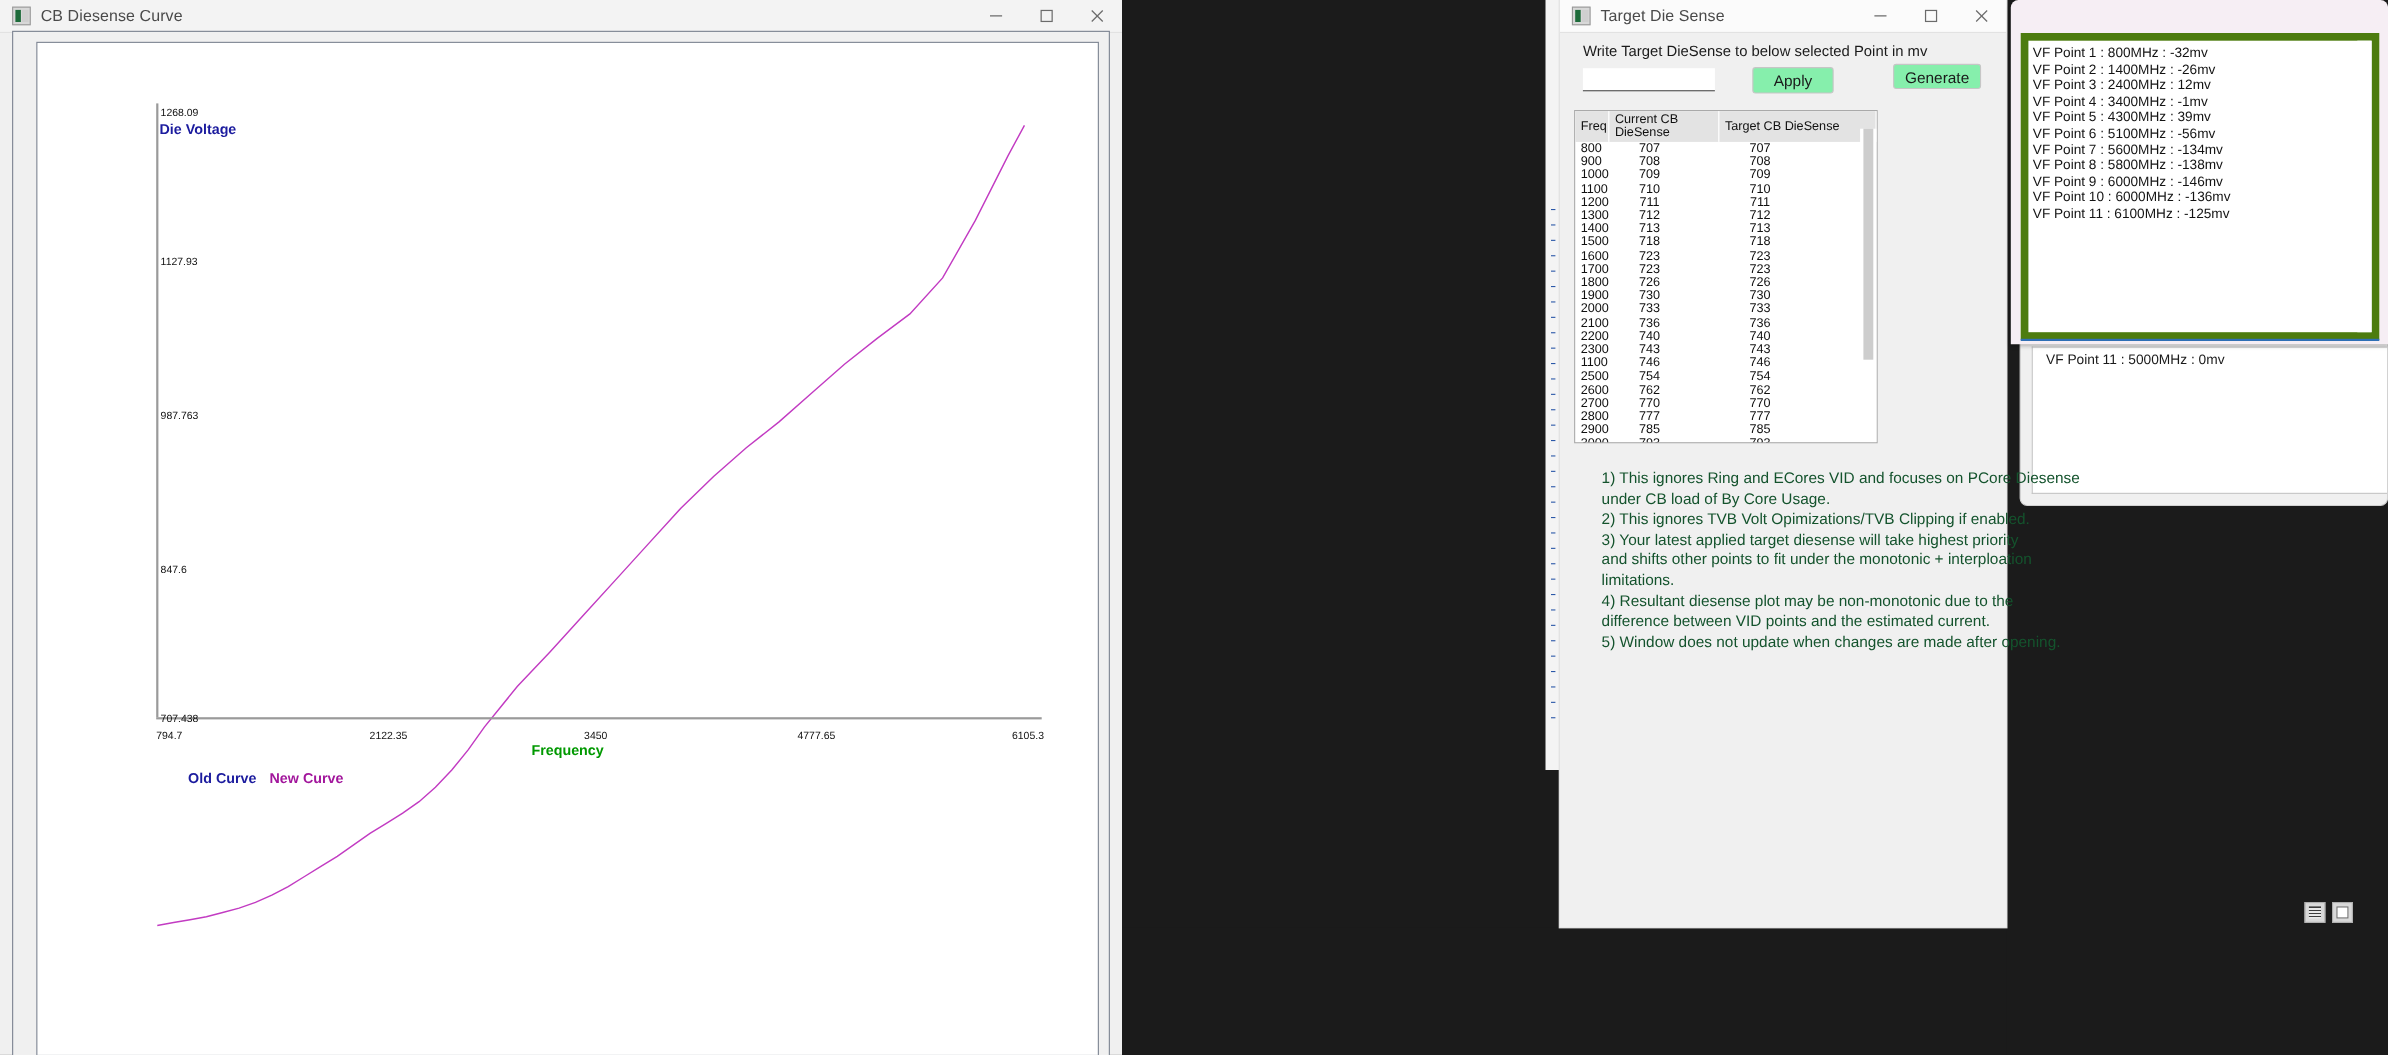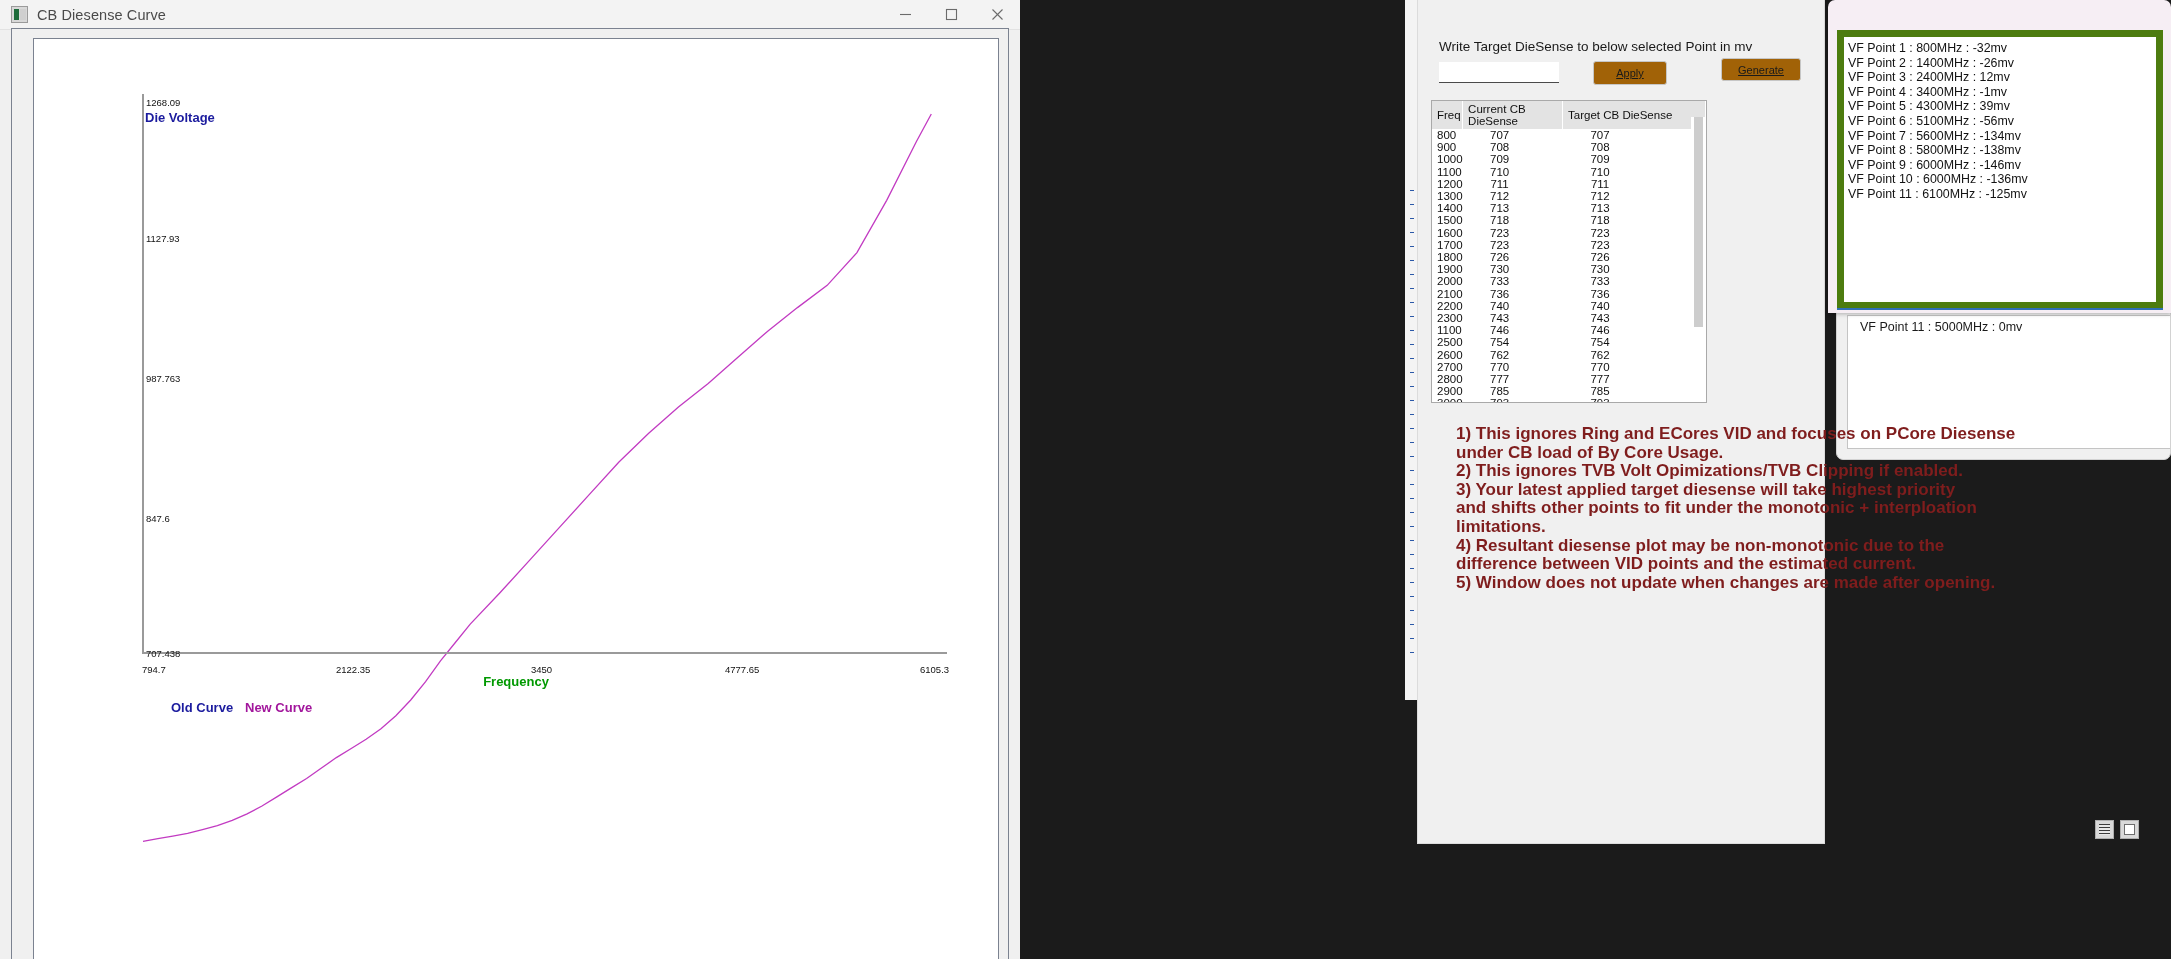--- a/index.html
+++ b/index.html
@@ -98,24 +98,24 @@
     white-space:nowrap;
   }
   .ds-input {
     position:absolute; left:21px; top:32px; width:120px; height:21px;
     background:#fff; border:none; border-bottom:1px solid #4a4a4a;
     font-size:13px; padding:0 3px; color:#111;
     font-family:"Liberation Sans", sans-serif;
   }
   .ds-btn {
     position:absolute; height:24px;
-    background:#a16207; border:1px solid #c6c6c6; border-radius:3px;
-    font-size:11px; color:#1a1a1a; cursor:default;
+    background:#86efac; border:1px solid #c6c6c6; border-radius:3px;
+    font-size:14px; color:#1a1a1a; cursor:default;
     font-family:"Liberation Sans", sans-serif;
-    display:flex; align-items:center; justify-content:center;text-decoration:underline;
+    display:flex; align-items:center; justify-content:center;
   }
   #applyBtn    { left:175px; top:31px; width:74px; }
   #generateBtn { left:303px; top:28px; width:80px; height:23px; }
 
   
   .ds-table-wrap {
     position:absolute; left:13px; top:70px; width:276px; height:303px;
     background:#fff; border:1px solid #a9a9a9; overflow:hidden;
   }
   table.ds-table { border-collapse:collapse; width:100%; font-size:11.5px; color:#101010; }
@@ -133,21 +133,21 @@
   table.ds-table td.v2 { text-align:center; padding-right:68px; }
   .ds-scroll {
     position:absolute; right:0; top:16px; width:15px; bottom:0; background:#fff;
   }
   .ds-scroll-thumb {
     position:absolute; left:3px; top:0; width:9px; height:210px; background:#cdcdcd;
   }
 
   .ds-notes { position:absolute; left:38px; top:395px; right:14px; }
   .ds-note {
-    font-size:17px; color:#7f1d1d; line-height:18.6px; white-space:nowrap;font-weight:bold;
+    font-size:14px; color:#14532d; line-height:18.6px; white-space:nowrap;
   }
 
   
   #hiddenSliver {
     position:absolute; left:1405px; top:0; width:16px; height:700px;
     background:#f4f4f4; border-right:1px solid #c8c8c8;
     overflow:hidden;
   }
   .sliver-line {
     position:absolute; left:5px; width:4px; height:1px; background:#2b58a8;
@@ -321,20 +321,41 @@
         <div class="legend">
           <span class="legend-item" id="legendOld">Old Curve</span>
           <span class="legend-item" id="legendNew">New Curve</span>
         </div>
       </div>
     </div>
   </div>
 </div>
 
 <div class="win" id="dieSenseWindow">
+  <div class="titlebar">
+    <span class="tb-icon"></span>
+    <span class="tb-title">Target Die Sense</span>
+    <span class="tb-spacer"></span>
+    <span class="tb-btn">
+      <svg width="13" height="13" viewBox="0 0 13 13">
+          <line x1="1" y1="6.5" x2="12" y2="6.5" stroke="#6b6b6b" stroke-width="1.1"></line>
+        </svg>
+    </span>
+    <span class="tb-btn">
+      <svg width="13" height="13" viewBox="0 0 13 13">
+          <rect x="1.5" y="1.5" width="10" height="10" fill="none" stroke="#6b6b6b" stroke-width="1.1"></rect>
+        </svg>
+    </span>
+    <span class="tb-btn">
+      <svg width="13" height="13" viewBox="0 0 13 13">
+          <line x1="1.5" y1="1.5" x2="11.5" y2="11.5" stroke="#6b6b6b" stroke-width="1.1"></line>
+          <line x1="11.5" y1="1.5" x2="1.5" y2="11.5" stroke="#6b6b6b" stroke-width="1.1"></line>
+        </svg>
+    </span>
+  </div>
 
   <div class="ds-body">
     <div class="ds-label">Write Target DieSense to below selected Point in mv</div>
 
     <input class="ds-input" type="text" value="" style="">
 
     <div class="ds-btn" id="applyBtn">Apply</div>
     <div class="ds-btn" id="generateBtn">Generate</div>
 
     <div class="ds-table-wrap">

